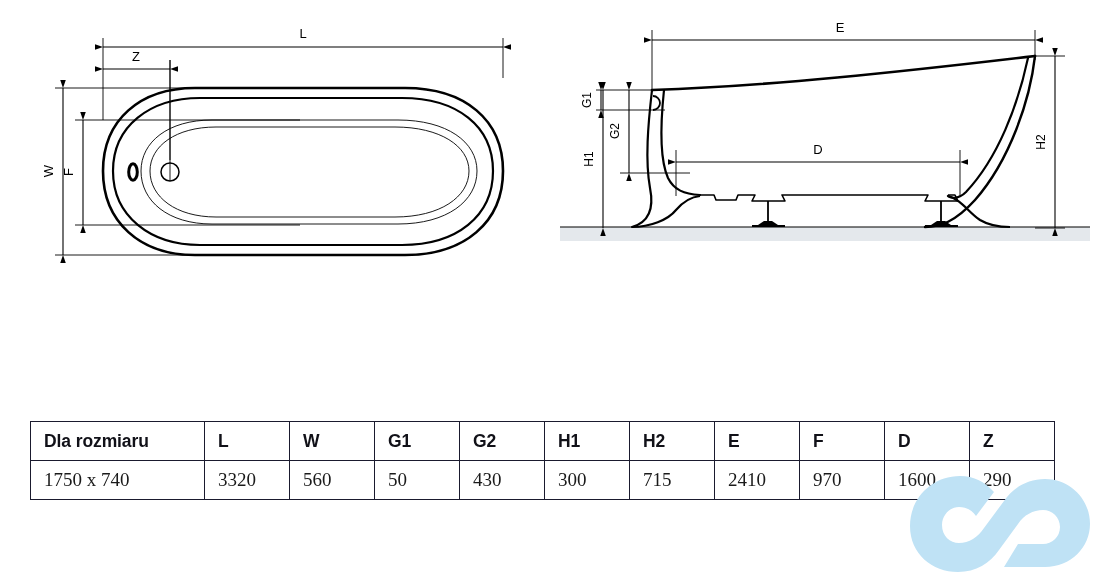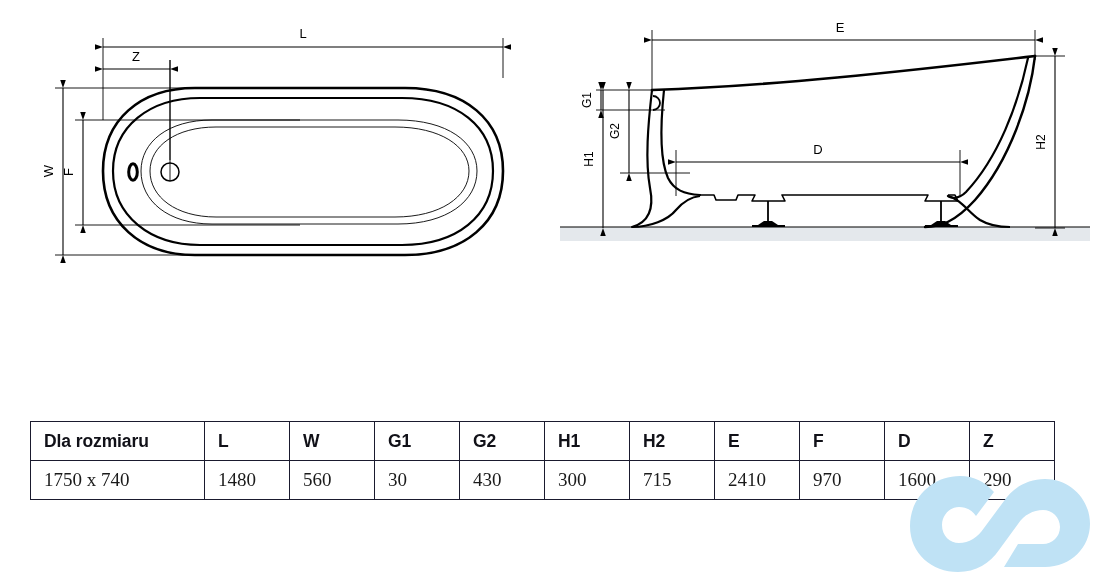--- a/index.html
+++ b/index.html
@@ -265,23 +265,23 @@
         <th class="c">H2</th>
         <th class="c">E</th>
         <th class="c">F</th>
         <th class="c">D</th>
         <th class="c">Z</th>
       </tr>
     </thead>
     <tbody>
       <tr>
         <td class="col-name">1750 x 740</td>
-        <td class="c">1480</td>
+        <td class="c">3320</td>
         <td class="c">560</td>
-        <td class="c">30</td>
+        <td class="c">50</td>
         <td class="c">430</td>
         <td class="c">300</td>
         <td class="c">715</td>
         <td class="c">2410</td>
         <td class="c">970</td>
         <td class="c">1600</td>
         <td class="c">290</td>
       </tr>
     </tbody>
   </table>

